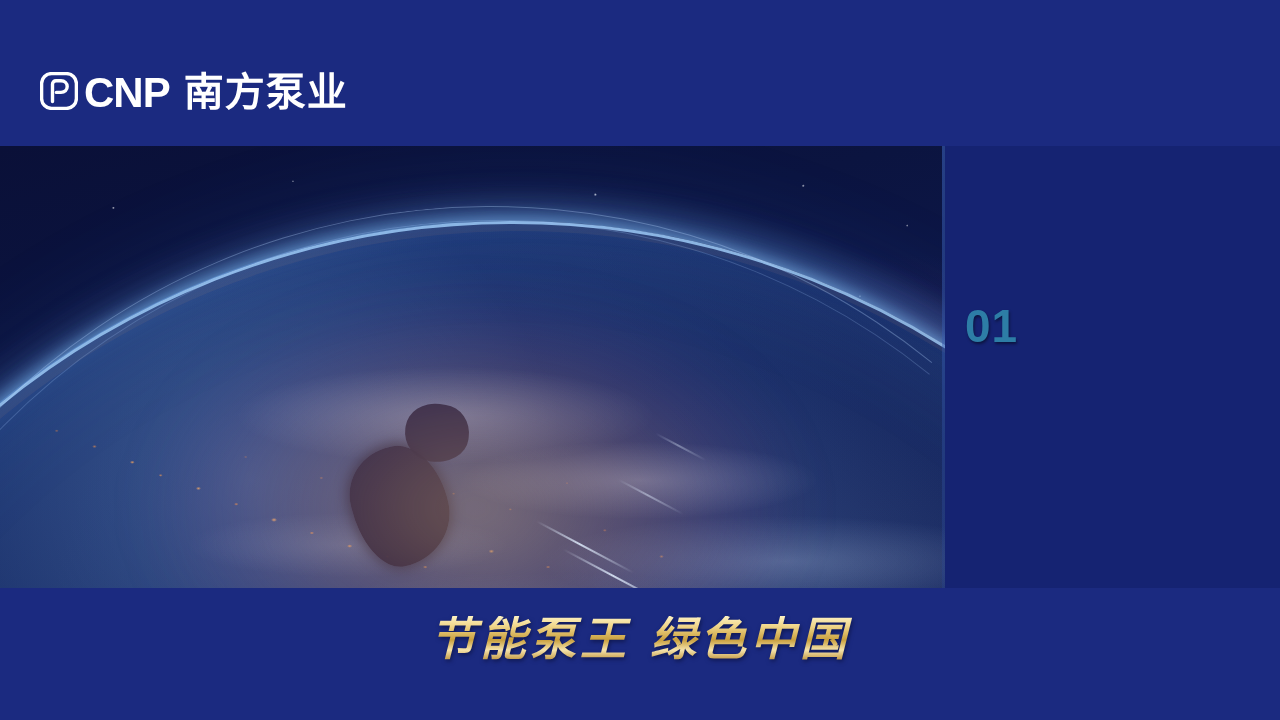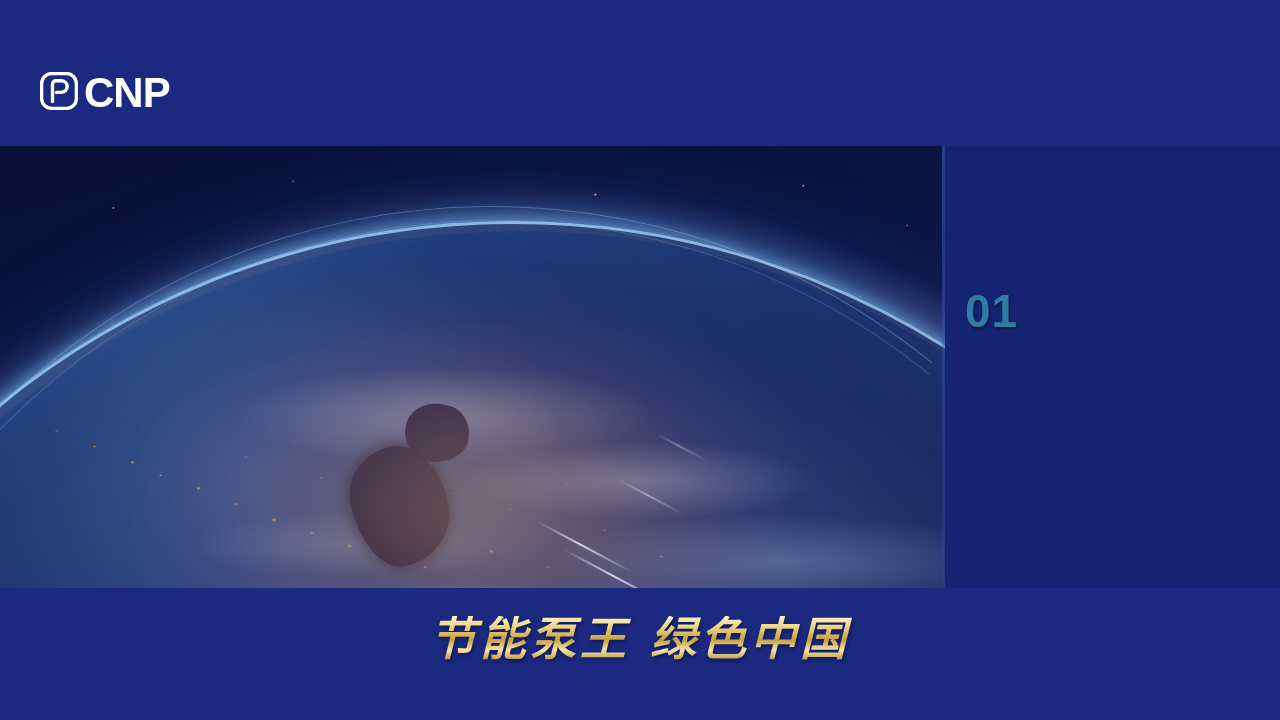--- a/index.html
+++ b/index.html
@@ -290,21 +290,21 @@
     background: #152372;
     z-index: 3;
   }
   .section-row {
     position: absolute;
     left: 0;
     top: 127px;
     width: 335px;
     height: 76px;
     display: flex;
-    align-items: center;
+    align-items: flex-end;
   }
   .section-number {
     margin-left: 20px;
     color: #2d7da6;
     font-size: 46px;
     font-weight: bold;
     letter-spacing: 1px;
     line-height: 1;
     text-shadow: 1px 2px 3px rgba(0,0,0,0.45);
     font-family: "Liberation Sans", "DejaVu Sans", sans-serif;
@@ -384,20 +384,21 @@
     <div class="logo-lockup">
       <span class="logo-mark">
         <svg viewBox="0 0 38 38" width="38" height="38" aria-hidden="true">
           <rect x="1.6" y="1.6" width="34.8" height="34.8" rx="10" ry="10" fill="none" stroke="#ffffff" stroke-width="3.4"></rect>
           <path d="M12.5 29.5 L12.5 12.2 C12.5 10.2 14.0 8.8 16.0 8.8 L21.0 8.8
                    C24.6 8.8 27.2 11.3 27.2 14.6 C27.2 17.9 24.6 20.4 21.0 20.4 L16.4 20.4" fill="none" stroke="#ffffff" stroke-width="3.4" stroke-linecap="round"></path>
           <circle cx="19.2" cy="14.6" r="2.2" fill="#1b2a80"></circle>
         </svg>
       </span>
       <span class="logo-cnp">CNP</span>
+      <span class="logo-cn">南方泵业</span>
     </div>
   </div>
 
   <div class="photo-panel">
     <div class="photo-inner">
       <div class="space-base"></div>
       <div class="stars"></div>
       <div class="globe"></div>
       <div class="clouds"></div>
       <div class="citylights"></div>

